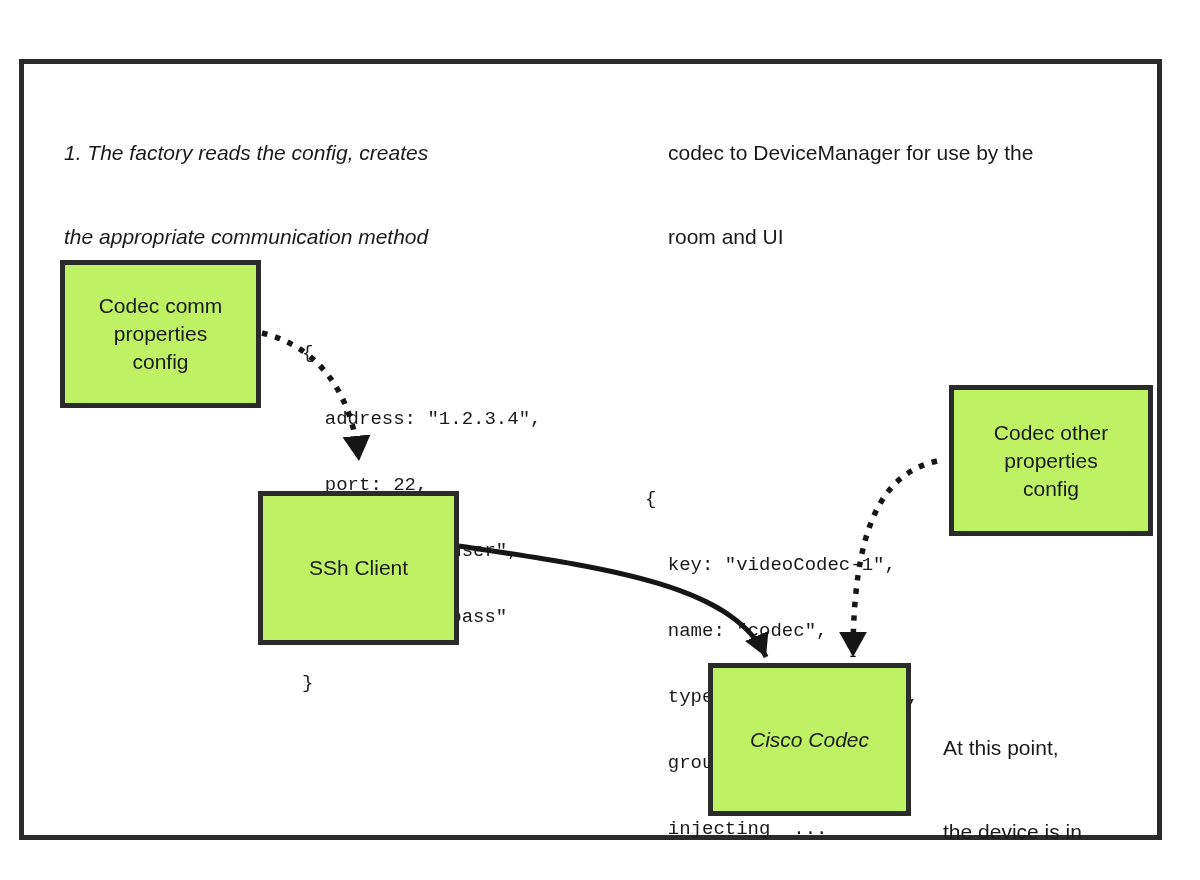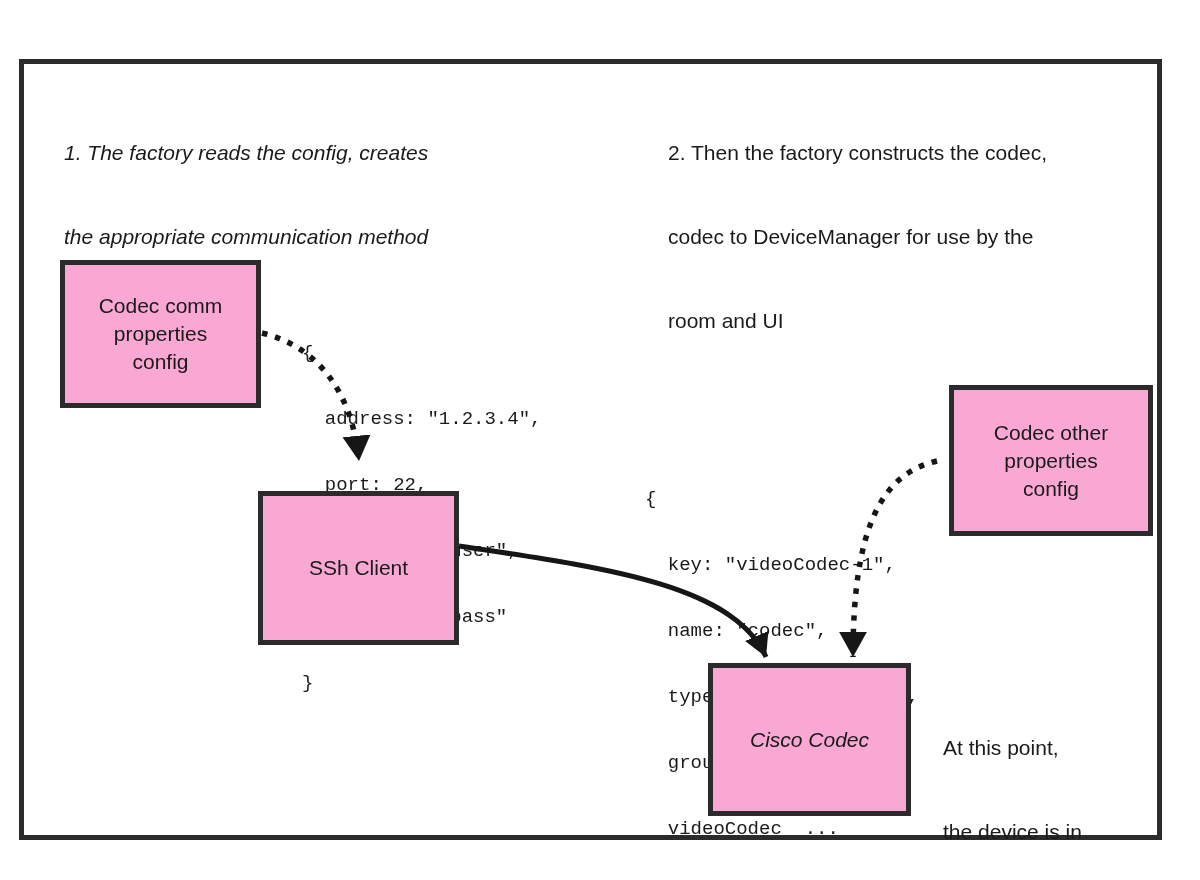--- a/index.html
+++ b/index.html
@@ -21,21 +21,21 @@
     background: transparent;
   }
   .annotation {
     position: absolute;
     font-size: 21px;
     line-height: 28px;
     white-space: pre;
   }
   .node {
     position: absolute;
-    background: #f9a8d4;
+    background: #bef264;
     border: 5px solid #2b2b2b;
     box-sizing: border-box;
     display: flex;
     align-items: center;
     justify-content: center;
     text-align: center;
     font-size: 21px;
     line-height: 28px;
   }
   .node .node-label { max-width: 150px; }
@@ -62,41 +62,40 @@
 <div class="canvas">
 
   <div class="frame"></div>
 
   <div class="annotation" style="left:64px; top:83px;font-style:italic;">
     <div>1. The factory reads the config, creates</div>
     <div>the appropriate communication method</div>
   </div>
 
   <div class="annotation" style="left:668px; top:83px;">
-    <div>2. Then the factory constructs the codec,</div>
     <div>codec to DeviceManager for use by the</div>
     <div>room and UI</div>
   </div>
 
   <div class="code" style="left:302px; top:298px;">
     <div>{</div>
     <div>  address: "1.2.3.4",</div>
     <div>  port: 22,</div>
     <div>  username: "user",</div>
     <div>  password: "pass"</div>
     <div>}</div>
   </div>
 
   <div class="code" style="left:645px; top:444px;">
     <div>{</div>
     <div>  key: "videoCodec-1",</div>
     <div>  name: "codec",</div>
     <div>  type: "cisco...Codec",</div>
     <div>  group: "videoCodec",</div>
-    <div>  videoCodec  ...</div>
+    <div>  injecting  ...</div>
     
   </div>
 
   <div class="node" style="left:60px; top:260px; width:201px; height:148px;">
     <span class="node-label">Codec comm properties config</span>
   </div>
 
   <div class="node" style="left:258px; top:468px; width:201px; height:154px;margin-top:23px;">
     <span class="node-label">SSh Client</span>
   </div>

